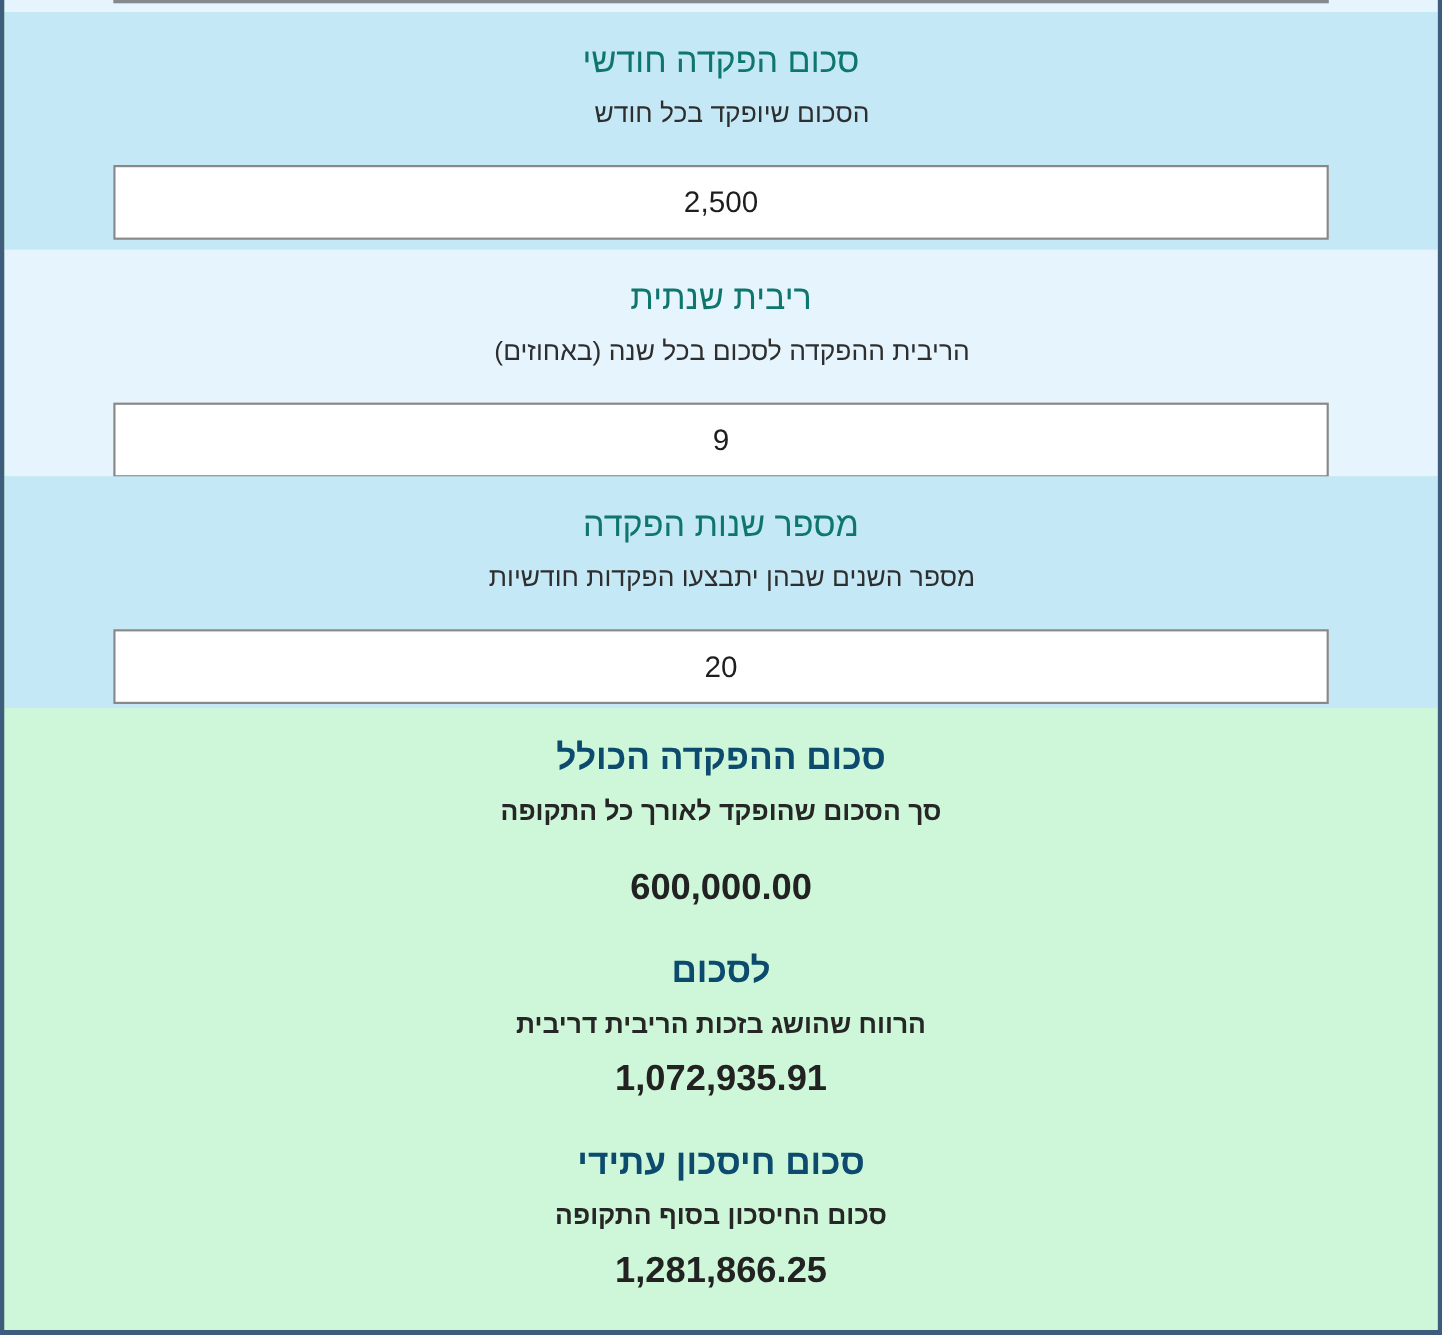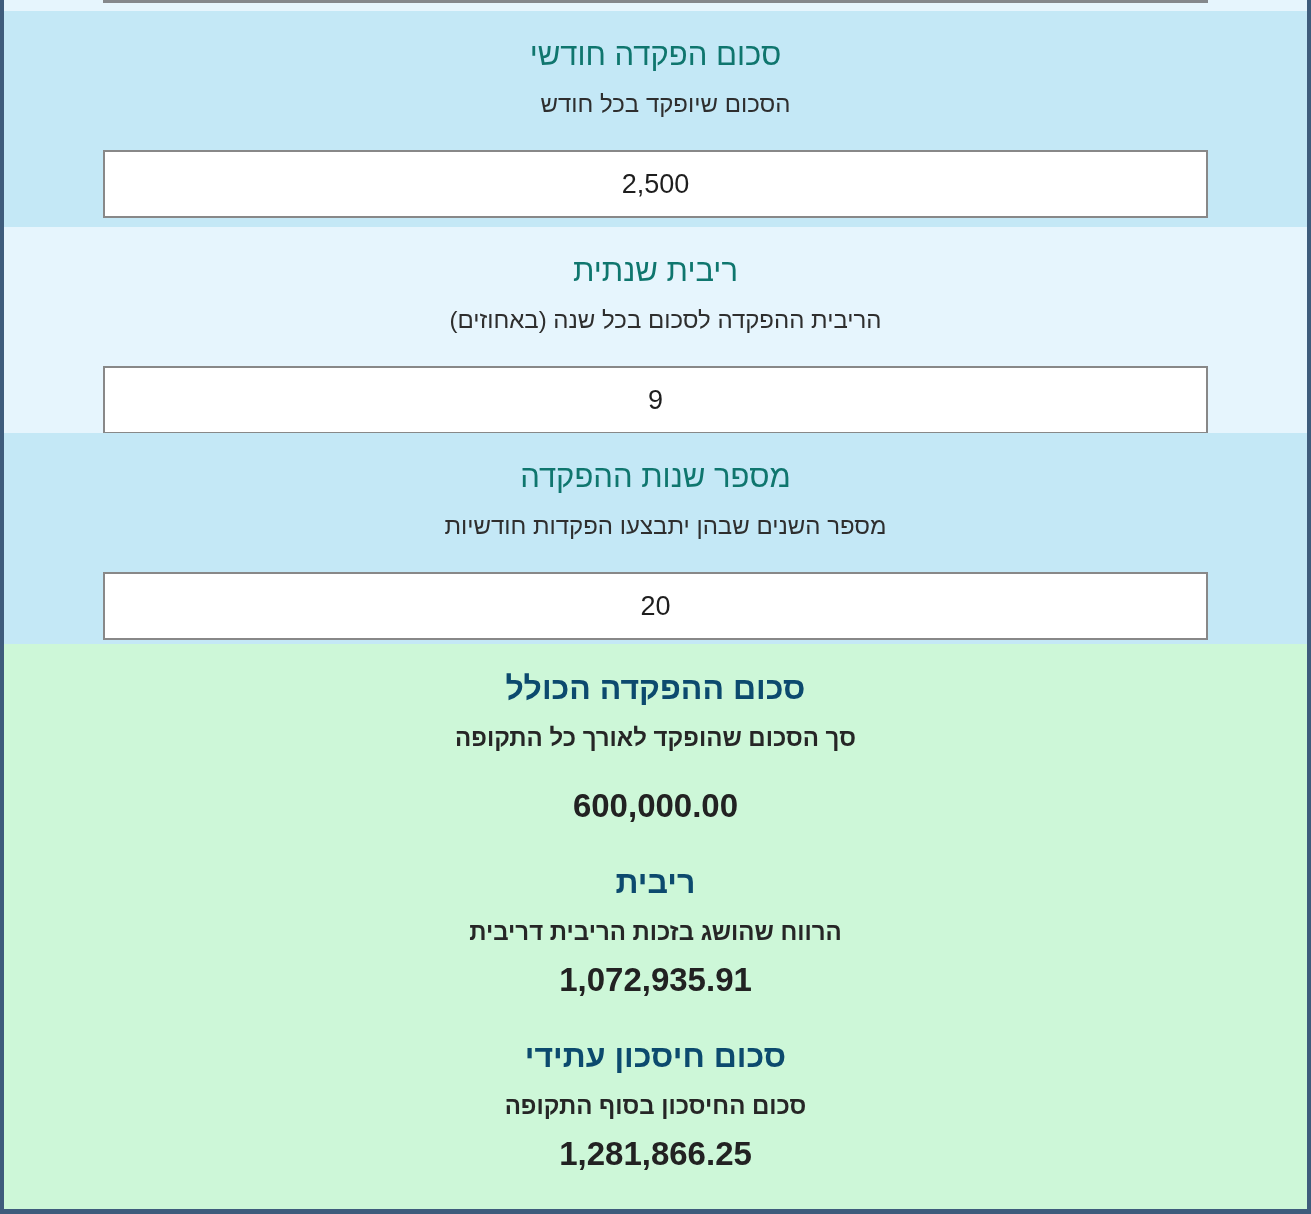--- a/index.html
+++ b/index.html
@@ -115,35 +115,35 @@
     <input class="field-input" type="text" value="2,500" style="">
   </div>
 
   <div class="input-row row-2 row-shade-lighter">
     <div class="field-title">ריבית שנתית</div>
     <div class="field-desc">הריבית ההפקדה לסכום בכל שנה (באחוזים)</div>
     <input class="field-input" type="text" value="9" style="">
   </div>
 
   <div class="input-row row-3 row-shade-light">
-    <div class="field-title">מספר שנות ההפקדה</div>
+    <div class="field-title">מספר שנות הפקדה</div>
     <div class="field-desc">מספר השנים שבהן יתבצעו הפקדות חודשיות</div>
     <input class="field-input" type="text" value="20" style="">
   </div>
 
   <div class="results">
 
     <div class="result-block first">
       <div class="result-title">סכום ההפקדה הכולל</div>
       <div class="result-desc">סך הסכום שהופקד לאורך כל התקופה</div>
       <div class="result-value">600,000.00</div>
     </div>
 
     <div class="result-block">
-      <div class="result-title">ריבית</div>
+      <div class="result-title">לסכום</div>
       <div class="result-desc">הרווח שהושג בזכות הריבית דריבית</div>
       <div class="result-value">1,072,935.91</div>
     </div>
 
     <div class="result-block">
       <div class="result-title">סכום חיסכון עתידי</div>
       <div class="result-desc">סכום החיסכון בסוף התקופה</div>
       <div class="result-value">1,281,866.25</div>
     </div>
 

